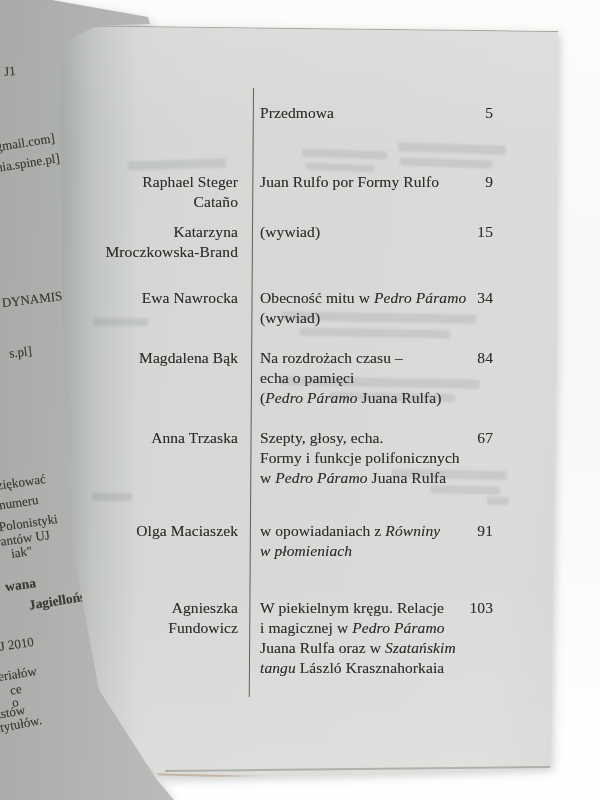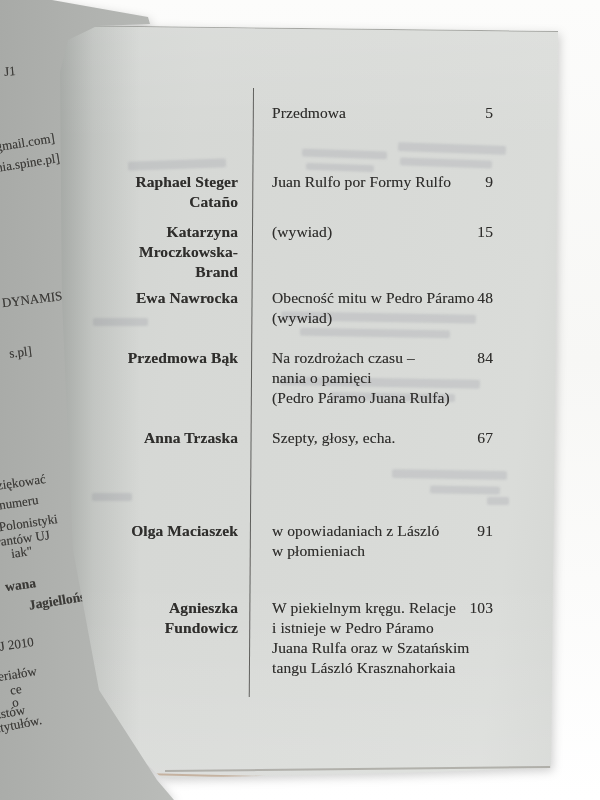--- a/index.html
+++ b/index.html
@@ -23,24 +23,24 @@
   #bottom-tan-edge{position:absolute;left:60px;top:771px;width:250px;height:2px;
     background:rgba(168,124,86,.45);transform:rotate(1.4deg);transform-origin:left top;border-radius:2px;}
 
   
   #toc{position:absolute;left:100px;top:95px;width:393px;height:620px;
        color:#2f2e2c;font-size:15.5px;line-height:20px;
        text-shadow:0 0 .6px rgba(47,46,44,.45);letter-spacing:.1px;}
   #toc-divider{position:absolute;left:153px;top:-7px;width:1px;height:609px;
        background:rgba(48,47,44,.72);transform:rotate(.4deg);transform-origin:top center;}
   .toc-row{position:absolute;left:0;width:100%;}
-  .author{position:absolute;left:0;top:0;width:138px;text-align:right;font-weight:bold;}
-  .title{position:absolute;left:172px;top:0;width:238px;}
+  .author{position:absolute;left:0;top:0;width:138px;text-align:right;}
+  .title{position:absolute;left:160px;top:0;width:238px;}
   .tline{white-space:nowrap;}
-  .it{}
+  .it{font-style:italic;}
   .pnum{position:absolute;right:0;top:0;text-align:right;}
 
   
   .ghost{position:absolute;background:rgba(70,75,95,.12);filter:blur(1.3px);border-radius:2px;}
 
   
   #prev-page{position:absolute;inset:0;
     clip-path:polygon(0 0,52px 0,80px 5px,148px 17px,150px 24px,97px 26px,68px 40px,60px 72px,62px 300px,73px 550px,99px 690px,157px 780px,174px 800px,0 800px);
     background:linear-gradient(92deg,#a8aaa7 0%,#b9bbb8 30%,#cdcfcc 62%,#e2e4e1 86%,#c4c6c3 96%,#d8dad7 100%);}
   .frag{position:absolute;font-size:13px;color:#3b3a37;white-space:nowrap;
@@ -98,51 +98,53 @@
                 <div class="tline"><span>(wywiad)</span></div>
               </div>
               <div class="pnum">15</div>
             </div>
             <div class="toc-row" style="top: 193px;">
               <div class="author">Ewa Nawrocka</div>
               <div class="title">
                 <div class="tline"><span>Obecność mitu w </span><span class="it">Pedro Páramo</span></div>
                 <div class="tline"><span>(wywiad)</span></div>
               </div>
-              <div class="pnum">48</div>
+              <div class="pnum">34</div>
             </div>
             <div class="toc-row" style="top: 253px;">
-              <div class="author">Przedmowa Bąk</div>
+              <div class="author">Magdalena Bąk</div>
               <div class="title">
                 <div class="tline"><span>Na rozdrożach czasu –</span></div>
-                <div class="tline"><span>nania o pamięci</span></div>
+                <div class="tline"><span>echa o pamięci</span></div>
                 <div class="tline"><span>(</span><span class="it">Pedro Páramo</span><span> Juana Rulfa)</span></div>
               </div>
               <div class="pnum">84</div>
             </div>
             <div class="toc-row" style="top: 333px;">
               <div class="author">Anna Trzaska</div>
               <div class="title">
                 <div class="tline"><span>Szepty, głosy, echa.</span></div>
+                <div class="tline"><span>Formy i funkcje polifonicznych</span></div>
+                <div class="tline"><span>w </span><span class="it">Pedro Páramo</span><span> Juana Rulfa</span></div>
               </div>
               <div class="pnum">67</div>
             </div>
             <div class="toc-row" style="top: 426px;">
               <div class="author">Olga Maciaszek</div>
               <div class="title">
-                <div class="tline"><span>w opowiadaniach z </span><span class="it">László</span></div>
+                <div class="tline"><span>w opowiadaniach z </span><span class="it">Równiny</span></div>
                 <div class="tline"><span class="it">w płomieniach</span></div>
               </div>
               <div class="pnum">91</div>
             </div>
             <div class="toc-row" style="top: 503px;">
               <div class="author">Agnieszka Fundowicz</div>
               <div class="title">
                 <div class="tline"><span>W piekielnym kręgu. Relacje</span></div>
-                <div class="tline"><span>i istnieje w </span><span class="it">Pedro Páramo</span></div>
+                <div class="tline"><span>i magicznej w </span><span class="it">Pedro Páramo</span></div>
                 <div class="tline"><span>Juana Rulfa oraz w </span><span class="it">Szatańskim</span></div>
                 <div class="tline"><span class="it">tangu</span><span> László Krasznahorkaia</span></div>
               </div>
               <div class="pnum">103</div>
             </div>
           </div>
       </div>
     </div>
 
     <div id="prev-page">

